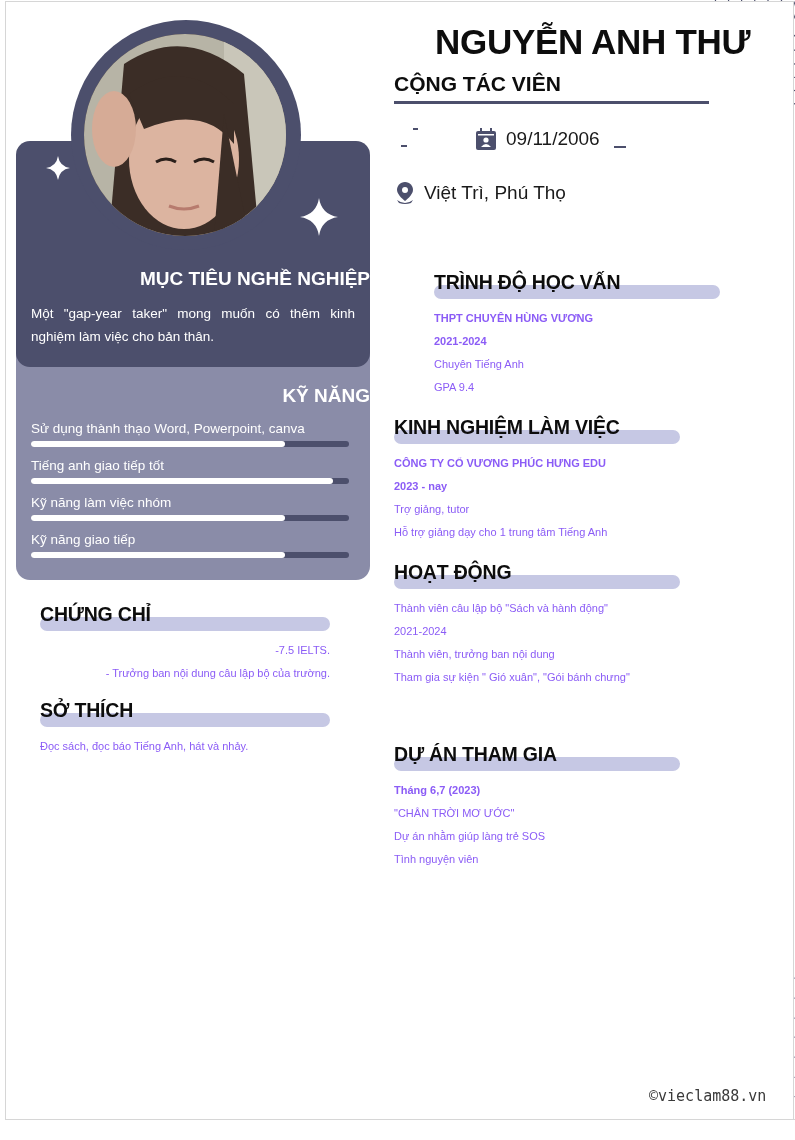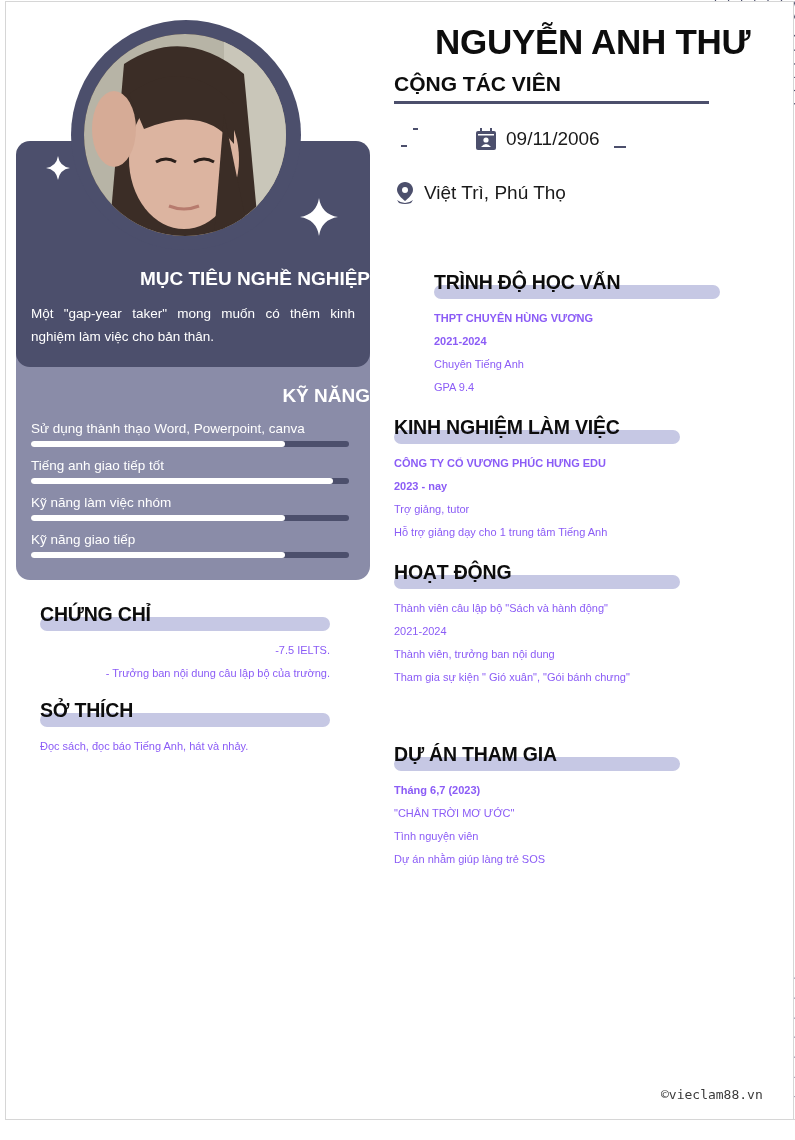--- a/index.html
+++ b/index.html
@@ -33,21 +33,21 @@
   
   .name { position: absolute; left: 394px; top: 22px; font-size: 35px; font-weight: bold; color: #0d0d0d; letter-spacing: -0.3px; white-space: nowrap; margin-left: 41px; }
   .role { position: absolute; left: 394px; top: 72px; font-size: 21px; font-weight: bold; color: #0d0d0d; white-space: nowrap; }
   .role-line { position: absolute; left: 394px; top: 101px; width: 315px; height: 3px; background: #4c4f6c; }
   .contact { position: absolute; display: flex; align-items: center; font-size: 19px; color: #1a1a1a; white-space: nowrap; }
   .contact svg { margin-right: 10px; }
   .artifact { position: absolute; height: 2px; background: #4c4f6c; }
 
   .right-sec { position: absolute; left: 394px; width: 286px; }
 
-  .watermark { position: absolute; left: 649px; top: 1087px; font-family: "DejaVu Sans Mono", "Liberation Mono", monospace; font-size: 13px; color: #3a3a3a; white-space: nowrap; margin-left: 12px; }
+  .watermark { position: absolute; left: 649px; top: 1087px; font-family: "DejaVu Sans Mono", "Liberation Mono", monospace; font-size: 15px; color: #3a3a3a; white-space: nowrap; }
 </style>
 </head>
 <body>
 
 <svg class="deco" style="left:700px;top:0;" width="95" height="110" viewBox="0 0 95 110">
   <g fill="none" stroke="#4c4f6c" stroke-width="1.2">
     <circle cx="110" cy="10" r="95"></circle>
     <circle cx="110" cy="10" r="82"></circle>
     <circle cx="110" cy="10" r="69"></circle>
     <circle cx="110" cy="10" r="56"></circle>
@@ -234,18 +234,18 @@
 </div>
 
 <div class="right-sec" style="top:706px;margin-top:37px;">
   <div class="sec-head">
       <div class="hl"></div>
       <div class="t">DỰ ÁN THAM GIA</div>
     </div>
   <div class="sec-body">
     <div class="b">Tháng 6,7 (2023)</div>
     <div>"CHÂN TRỜI MƠ ƯỚC"</div>
+    <div>Dự án nhằm giúp làng trẻ SOS</div>
     <div>Tình nguyện viên</div>
-    <div>Dự án nhằm giúp làng trẻ SOS</div>
   </div>
 </div>
 
 <div class="watermark">©vieclam88.vn</div>
 
 </body></html>

